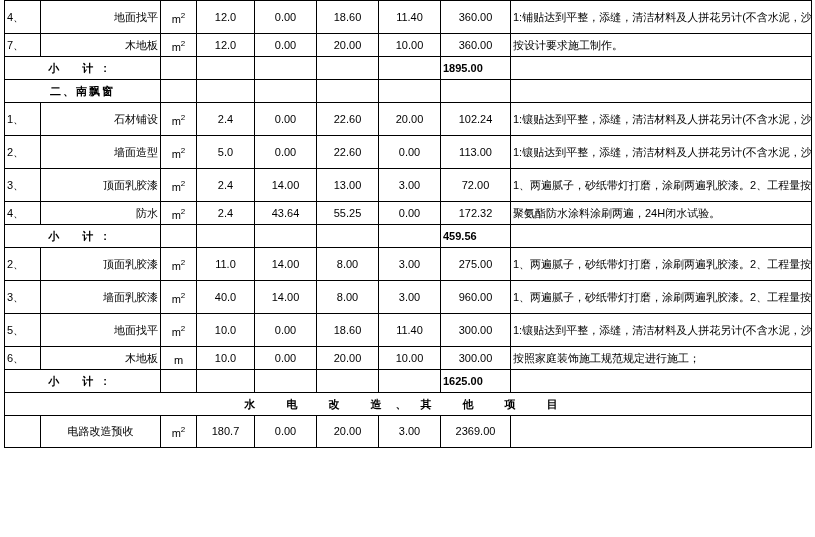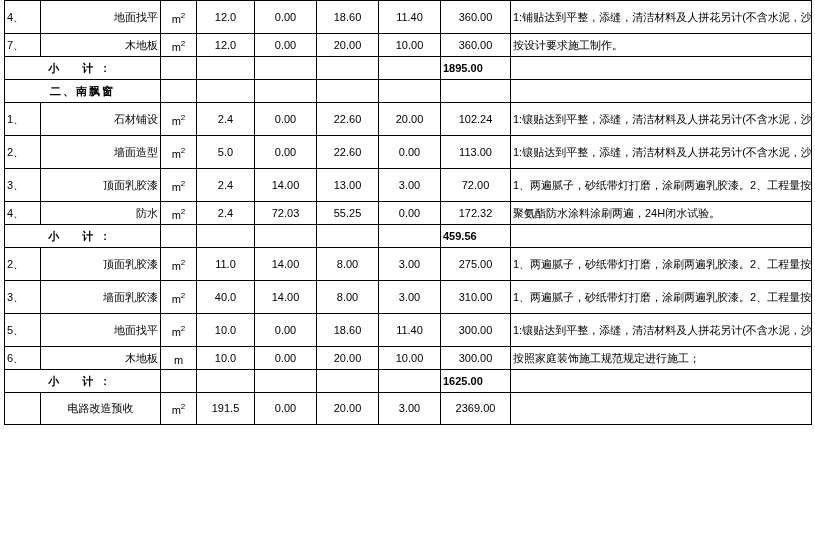--- a/index.html
+++ b/index.html
@@ -191,21 +191,21 @@
       <td class="c-price2">13.00</td>
       <td class="c-price3">3.00</td>
       <td class="c-total">72.00</td>
       <td class="c-remark">1、两遍腻子，砂纸带灯打磨，涂刷两遍乳胶漆。2、工程量按投影面积计算。</td>
     </tr>
     <tr>
       <td class="c-no">4、</td>
       <td class="c-name">防水</td>
       <td class="c-unit"><span>m</span><span class="sup">2</span></td>
       <td class="c-qty">2.4</td>
-      <td class="c-price1">72.03</td>
+      <td class="c-price1">43.64</td>
       <td class="c-price2">55.25</td>
       <td class="c-price3">0.00</td>
       <td class="c-total">172.32</td>
       <td class="c-remark">聚氨酯防水涂料涂刷两遍，24H闭水试验。</td>
     </tr>
 
     <tr>
       <td class="subtotal-label" colspan="2">小      计:</td>
       <td class="blank"></td>
       <td class="blank"></td>
@@ -228,21 +228,21 @@
       <td class="c-remark">1、两遍腻子，砂纸带灯打磨，涂刷两遍乳胶漆。2、工程量按投影面积计算。</td>
     </tr>
     <tr class="row-tall">
       <td class="c-no">3、</td>
       <td class="c-name">墙面乳胶漆</td>
       <td class="c-unit"><span>m</span><span class="sup">2</span></td>
       <td class="c-qty">40.0</td>
       <td class="c-price1">14.00</td>
       <td class="c-price2">8.00</td>
       <td class="c-price3">3.00</td>
-      <td class="c-total">310.00</td>
+      <td class="c-total">960.00</td>
       <td class="c-remark">1、两遍腻子，砂纸带灯打磨，涂刷两遍乳胶漆。2、工程量按投影面积计算。</td>
     </tr>
     <tr class="row-tall">
       <td class="c-no">5、</td>
       <td class="c-name">地面找平</td>
       <td class="c-unit"><span>m</span><span class="sup">2</span></td>
       <td class="c-qty">10.0</td>
       <td class="c-price1">0.00</td>
       <td class="c-price2">18.60</td>
       <td class="c-price3">11.40</td>
@@ -265,26 +265,29 @@
       <td class="subtotal-label" colspan="2">小      计:</td>
       <td class="blank"></td>
       <td class="blank"></td>
       <td class="blank"></td>
       <td class="blank"></td>
       <td class="blank"></td>
       <td class="subtotal-value">1625.00</td>
       <td class="blank"></td>
     </tr>
 
+    <tr>
+      <td class="bigsection" colspan="9">水  电  改  造、其  他  项  目</td>
+    </tr>
 
     <tr class="row-tall2">
       <td class="c-no"></td>
       <td class="c-name two-line">电路改造预收</td>
       <td class="c-unit"><span>m</span><span class="sup">2</span></td>
-      <td class="c-qty">191.5</td>
+      <td class="c-qty">180.7</td>
       <td class="c-price1">0.00</td>
       <td class="c-price2">20.00</td>
       <td class="c-price3">3.00</td>
       <td class="c-total">2369.00</td>
       <td class="c-remark"></td>
     </tr>
   </tbody>
 </table>
 </div>
 

